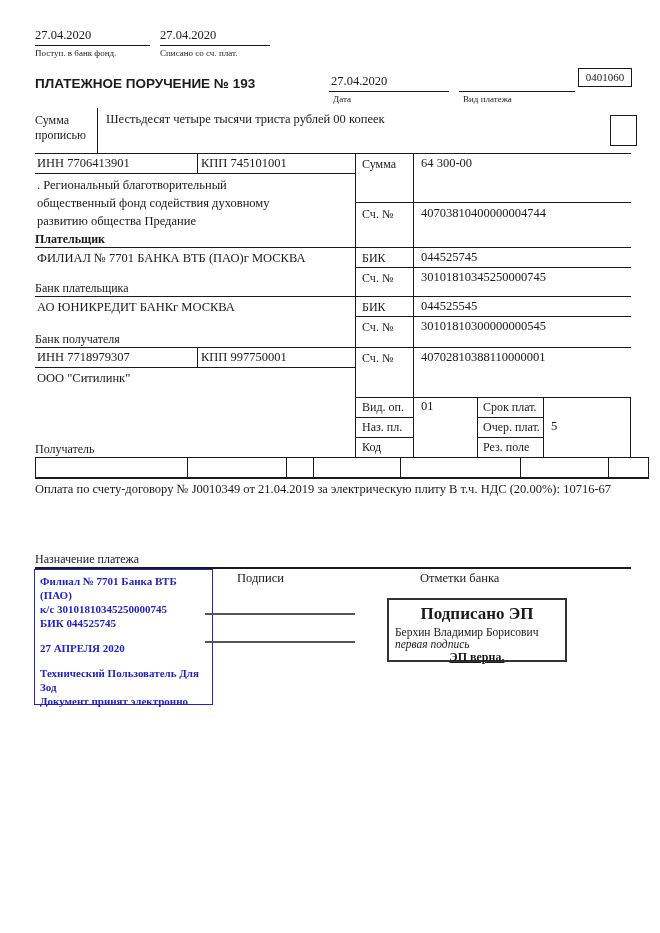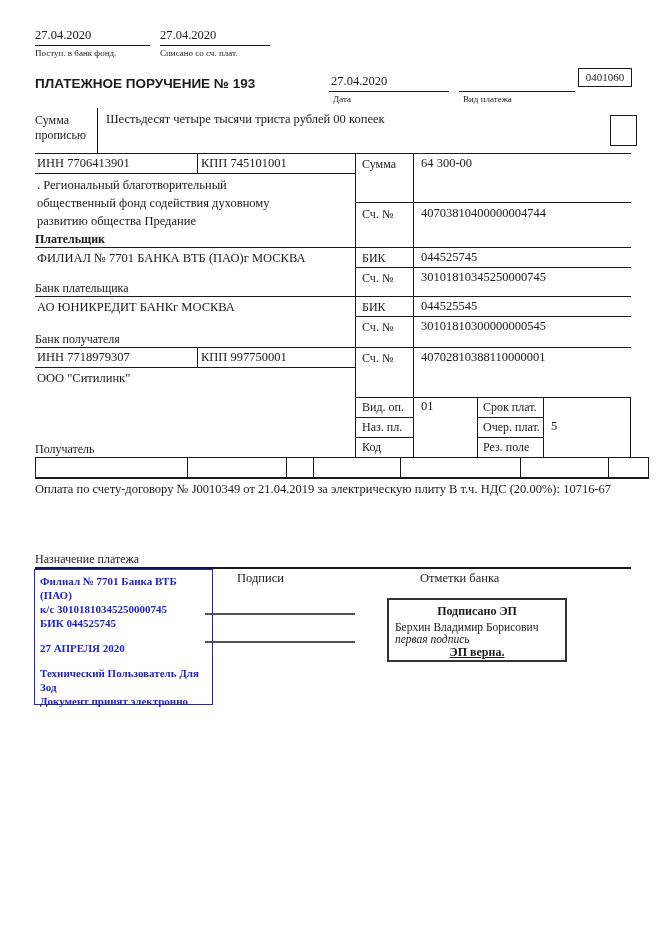--- a/index.html
+++ b/index.html
@@ -145,19 +145,19 @@
     <div class="stamp-line">Документ принят электронно</div>
   </div>
 
   <div class="t s125" style="left:237px;top:571px;">Подписи</div>
   <div class="t s125" style="left:420px;top:571px;">Отметки банка</div>
 
   <div class="sigline" style="left:205px;top:613px;width:150px;"></div>
   <div class="sigline" style="left:205px;top:641px;width:150px;"></div>
 
   <div class="epbox">
-    <div class="b" style="text-align:center;margin-top:4px;font-size:12px;">Подписано ЭП</div>
+    <div class="b" style="text-align:center;margin-top:4px;font-size:17px;">Подписано ЭП</div>
     <div style="padding-left:6px;margin-top:2px;">Берхин Владимир Борисович</div>
     <div class="i" style="padding-left:6px;">первая подпись</div>
     <div class="b" style="text-align:center;font-size:12px;text-decoration:underline;">ЭП верна.</div>
   </div>
 
 </div>
 
 </body></html>

